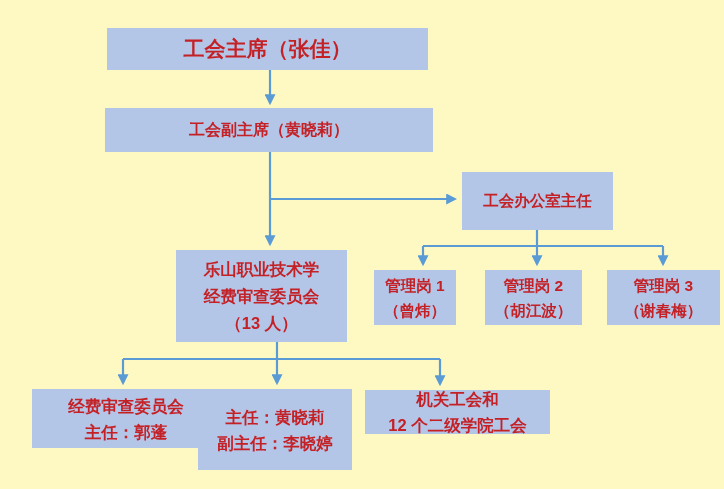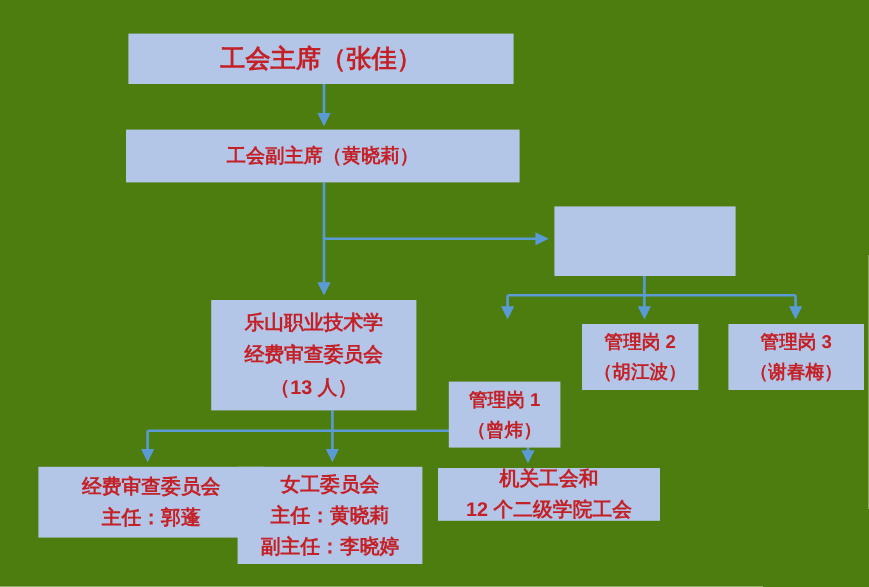--- a/index.html
+++ b/index.html
@@ -1,31 +1,31 @@
 <!DOCTYPE html>
 <html><head>
 <meta charset="utf-8">
 <style>
   html,body{margin:0;padding:0;background:#ffffff;}
   .stage{
-    position:relative;width:724px;height:489px;background:#4d7c0f;
+    position:relative;width:724px;height:489px;background:#fef9c3;
     font-family:"Liberation Sans",sans-serif;overflow:hidden;
   }
   .wires{position:absolute;left:0;top:0;z-index:1;}
   .node{
     position:absolute;z-index:2;background:#b4c6e7;color:#c42127;
     font-weight:700;text-align:center;display:flex;flex-direction:column;
     justify-content:center;align-items:center;box-sizing:border-box;
   }
   .node .ln{display:block;white-space:nowrap;}
   .n-a{left:107px;top:28px;width:321px;height:42px;font-size:21px;}
   .n-b{left:105px;top:108px;width:328px;height:44px;font-size:16px;}
   .n-c{left:462px;top:172px;width:151px;height:58px;font-size:15.5px;line-height:24px;}
   .n-d{left:176px;top:250px;width:171px;height:92px;font-size:16.5px;line-height:27px;}
-  .n-e1{left:374px;top:270px;width:93px;height:55px;font-size:15.5px;line-height:25px;margin-top:48px;}
+  .n-e1{left:374px;top:270px;width:82px;height:55px;font-size:15.5px;line-height:25px;}
   .n-e2{left:485px;top:270px;width:97px;height:55px;font-size:15.5px;line-height:25px;text-align:right;}
   .n-e3{left:607px;top:270px;width:113px;height:55px;font-size:15.5px;line-height:25px;}
   .n-f1{left:32px;top:389px;width:188px;height:59px;font-size:16.5px;line-height:26px;}
   .n-f2{left:198px;top:389px;width:154px;height:81px;font-size:16.5px;line-height:26px;}
   .n-f3{left:365px;top:390px;width:185px;height:44px;font-size:16.5px;line-height:26px;}
 </style>
 </head>
 <body>
 
 <div class="stage">
@@ -55,20 +55,21 @@
 
   <div class="node n-a">
     <span class="ln">工会主席（张佳）</span>
   </div>
 
   <div class="node n-b">
     <span class="ln">工会副主席（黄晓莉）</span>
   </div>
 
   <div class="node n-c">
+    <span class="ln">工会办公室主任</span>
   </div>
 
   <div class="node n-d">
     <span class="ln">乐山职业技术学</span>
     <span class="ln">经费审查委员会</span>
     <span class="ln">（13 人）</span>
   </div>
 
   <div class="node n-e1">
     <span class="ln">管理岗 1</span>
@@ -84,21 +85,20 @@
     <span class="ln">管理岗 3</span>
     <span class="ln">（谢春梅）</span>
   </div>
 
   <div class="node n-f1">
     <span class="ln">经费审查委员会</span>
     <span class="ln">主任：郭蓬</span>
   </div>
 
   <div class="node n-f2">
-    <span class="ln">女工委员会</span>
     <span class="ln">主任：黄晓莉</span>
     <span class="ln">副主任：李晓婷</span>
   </div>
 
   <div class="node n-f3">
     <span class="ln">机关工会和</span>
     <span class="ln">12 个二级学院工会</span>
   </div>
 
 </div>

